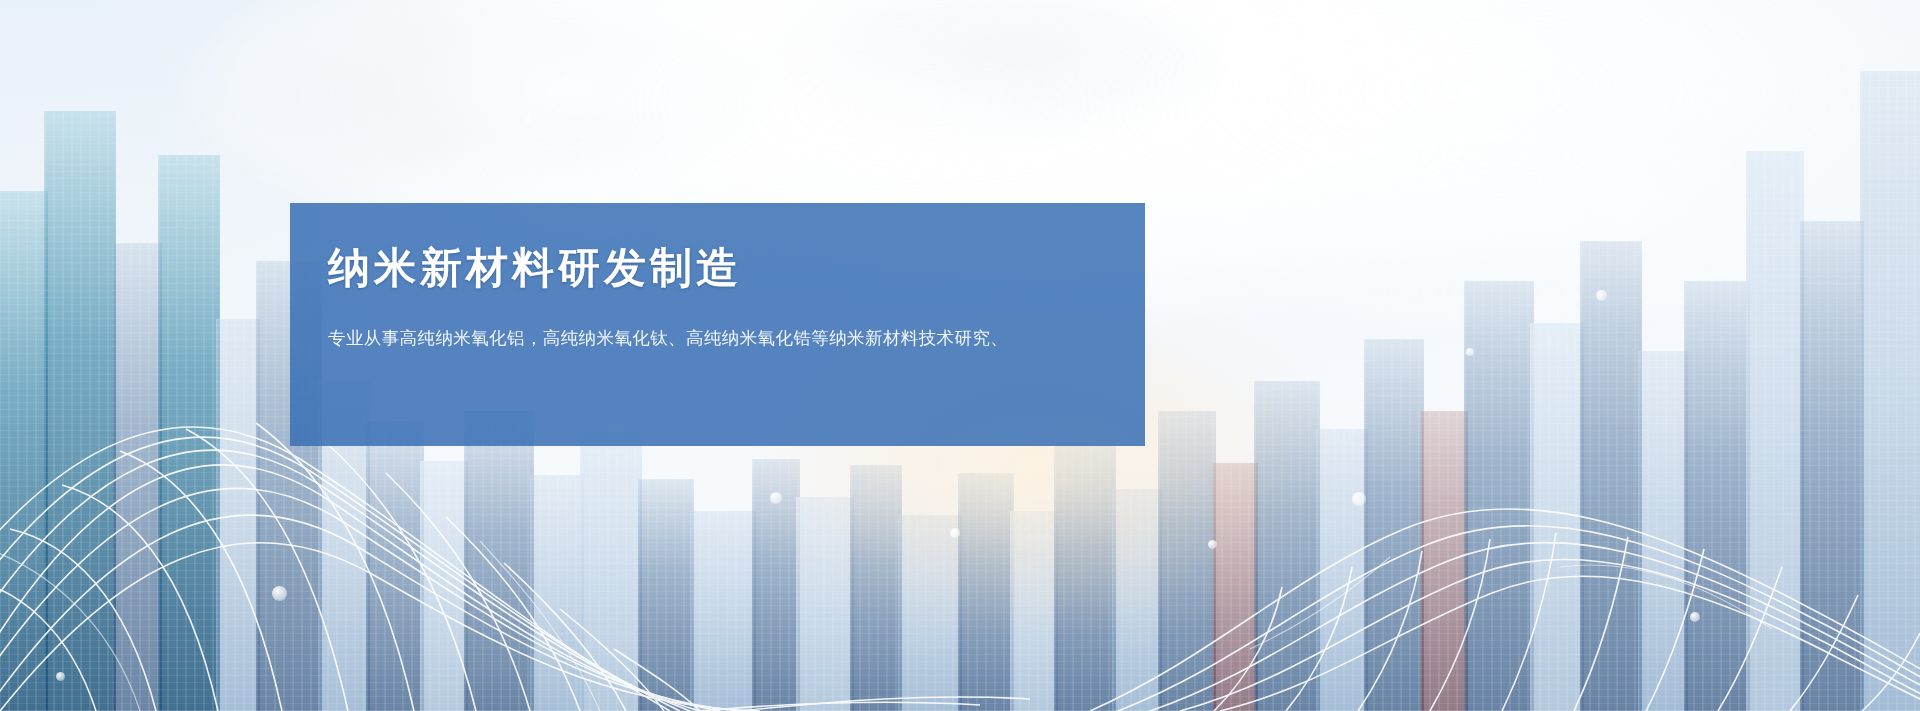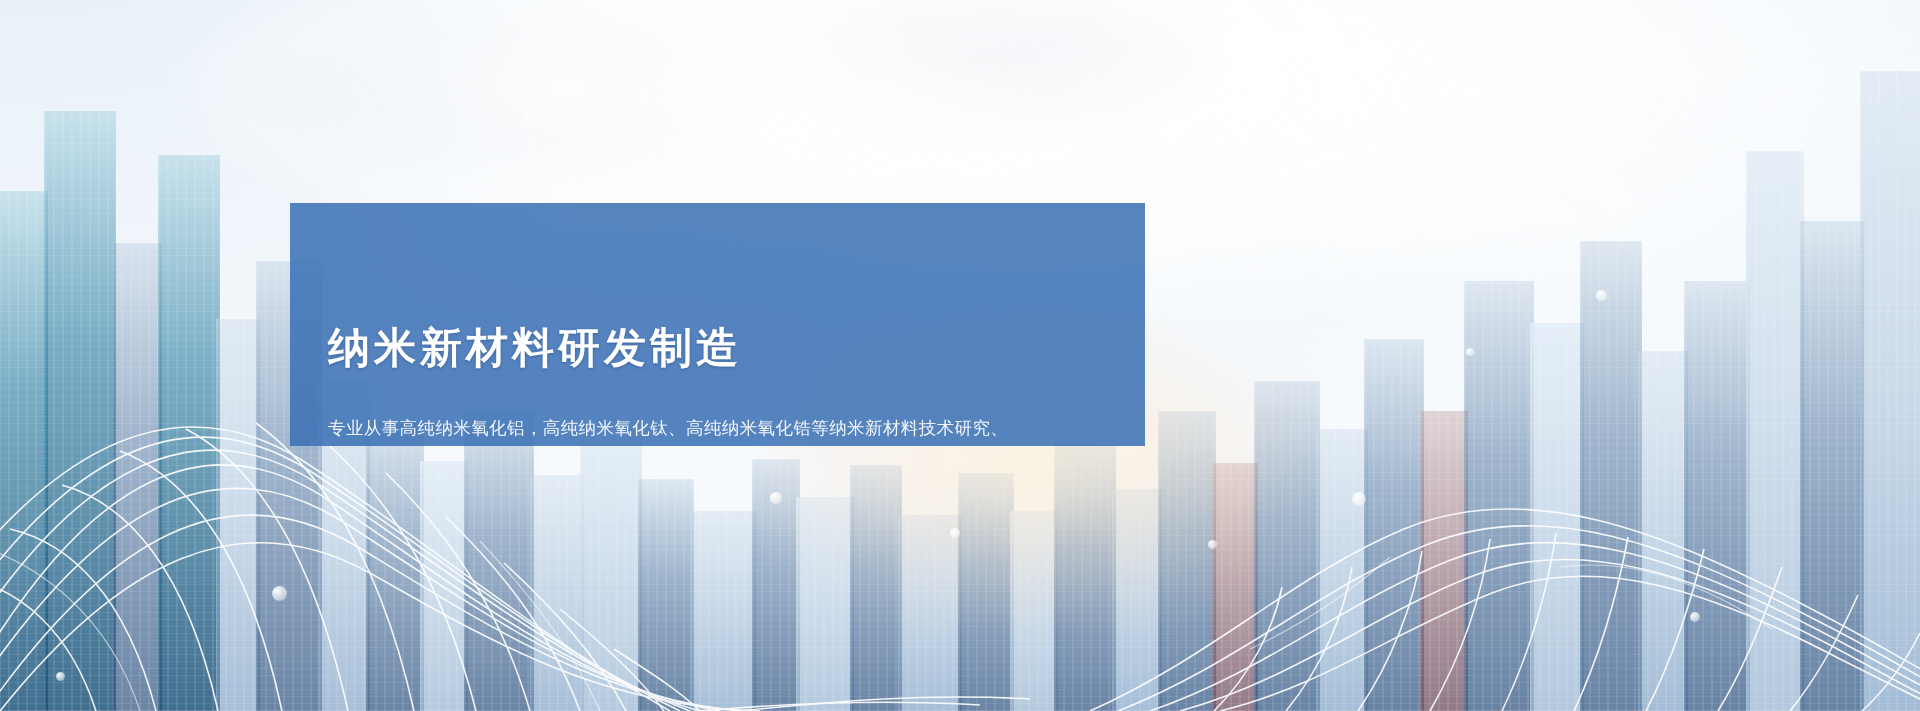--- a/index.html
+++ b/index.html
@@ -91,34 +91,34 @@
     filter:blur(4px);
   }
 
   
   .panel {
     position:absolute;
     left:290px; top:203px;
     width:855px; height:243px;
     background:rgba(57,112,180,0.86);
     display:flex; flex-direction:column;
-    justify-content:flex-end;
+    justify-content:flex-start;
     padding:40px 46px 0 38px;
   }
   .panel-title {
     color:#ffffff;
     font-size:42px;
     font-weight:bold;
     letter-spacing:4px;
     line-height:1.18;
     text-shadow:0 1px 3px rgba(20,45,85,0.35);
     white-space:nowrap;
   }
   .panel-sub {
-    margin-top:38px;
+    margin-top:28px;
     color:#f2f6fb;
     font-size:17.5px;
     line-height:2.0;
     letter-spacing:0.4px;
     max-width:790px;
   }
   .panel-sub .line { display:block; }
 </style>
 </head>
 <body>

